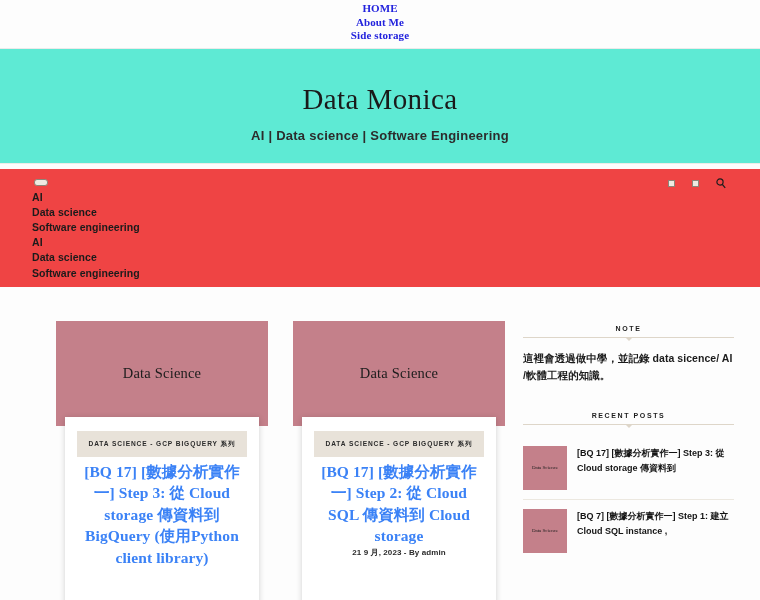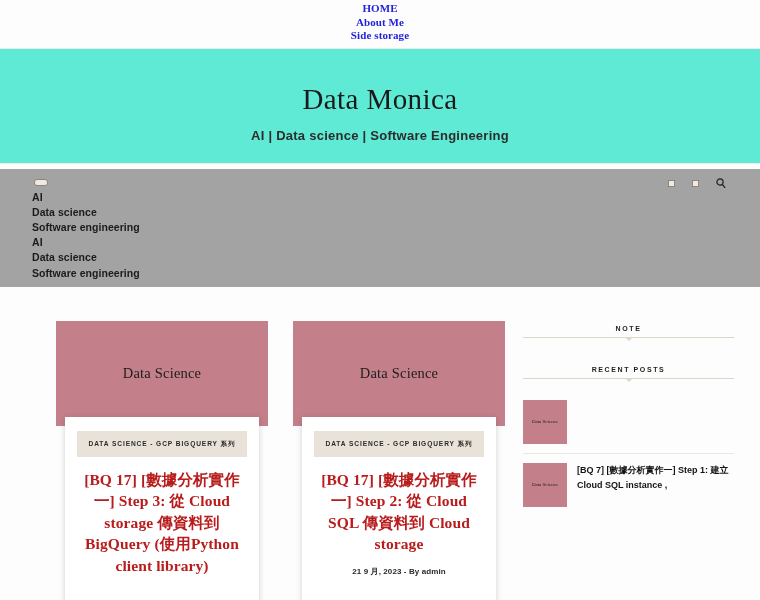--- a/index.html
+++ b/index.html
@@ -46,21 +46,21 @@
   .site-tagline {
     margin-top: 12px;
     font-size: 13px;
     font-weight: bold;
     color: #2c2c2c;
     letter-spacing: .25px;
   }
 
   
   .navbar {
-    background: #a3a3a3;
+    background: #ef4444;
     margin: 5px 0 0;
     position: relative;
     min-height: 105px;
     padding: 8px 12px 6px 32px;
   }
   .nav-toggle {
     width: 14px; height: 7px;
     border: 1px solid #8d8579;
     border-radius: 3px;
     background: #efeae2;
@@ -135,29 +135,28 @@
     font-weight: bold;
     color: #2b2b2b;
     letter-spacing: .9px;
     padding: 7px 6px;
     line-height: 12px;
   }
   .card-title {
     font-family: "Liberation Serif", serif;
     font-size: 15.5px;
     line-height: 21.5px;
-    color: #b91c1c;
-    margin-top: 12px;
+    color: #3b82f6;
+    margin-top: 4px;
     letter-spacing: .1px;
   }
   .card-meta {
     font-size: 8px;
     font-weight: bold;
     color: #2a2a2a;
-    margin-top: 11px;
     letter-spacing: .1px;
   }
 
   
   .sidebar { flex: 1; padding-top: 4px; padding-right: 6px; }
   .widget-head {
     text-align: center;
     font-size: 7px;
     font-weight: bold;
     letter-spacing: 1.6px;
@@ -279,30 +278,32 @@
       </div>
     </article>
 
   </section>
 
   <aside class="sidebar">
 
     <div class="note-block">
       <div class="widget-head">NOTE</div>
       <div class="widget-rule"></div>
+      <p class="note-text">這裡會透過做中學，並記錄 data sicence/ AI /軟體工程的知識。</p>
     </div>
 
     <div>
       <div class="widget-head">RECENT POSTS</div>
       <div class="widget-rule"></div>
 
       <div class="rp-item">
         <div class="rp-thumb">
           <span>Data Science</span>
         </div>
+        <div class="rp-title">[BQ 17] [數據分析實作一] Step 3: 從 Cloud storage 傳資料到</div>
       </div>
 
 
       <div class="rp-item">
         <div class="rp-thumb">
           <span>Data Science</span>
         </div>
         <div class="rp-title">[BQ 7] [數據分析實作一] Step 1: 建立 Cloud SQL instance ,</div>
       </div>
 

